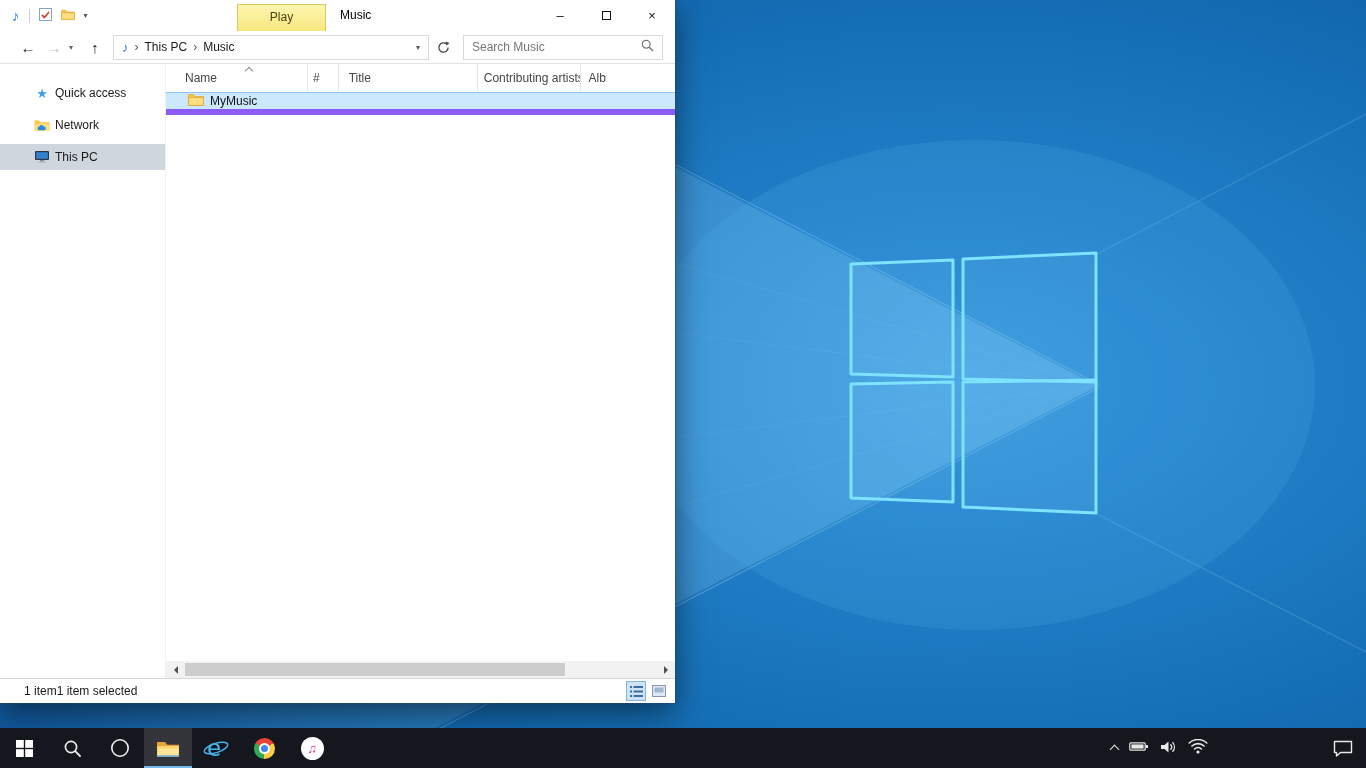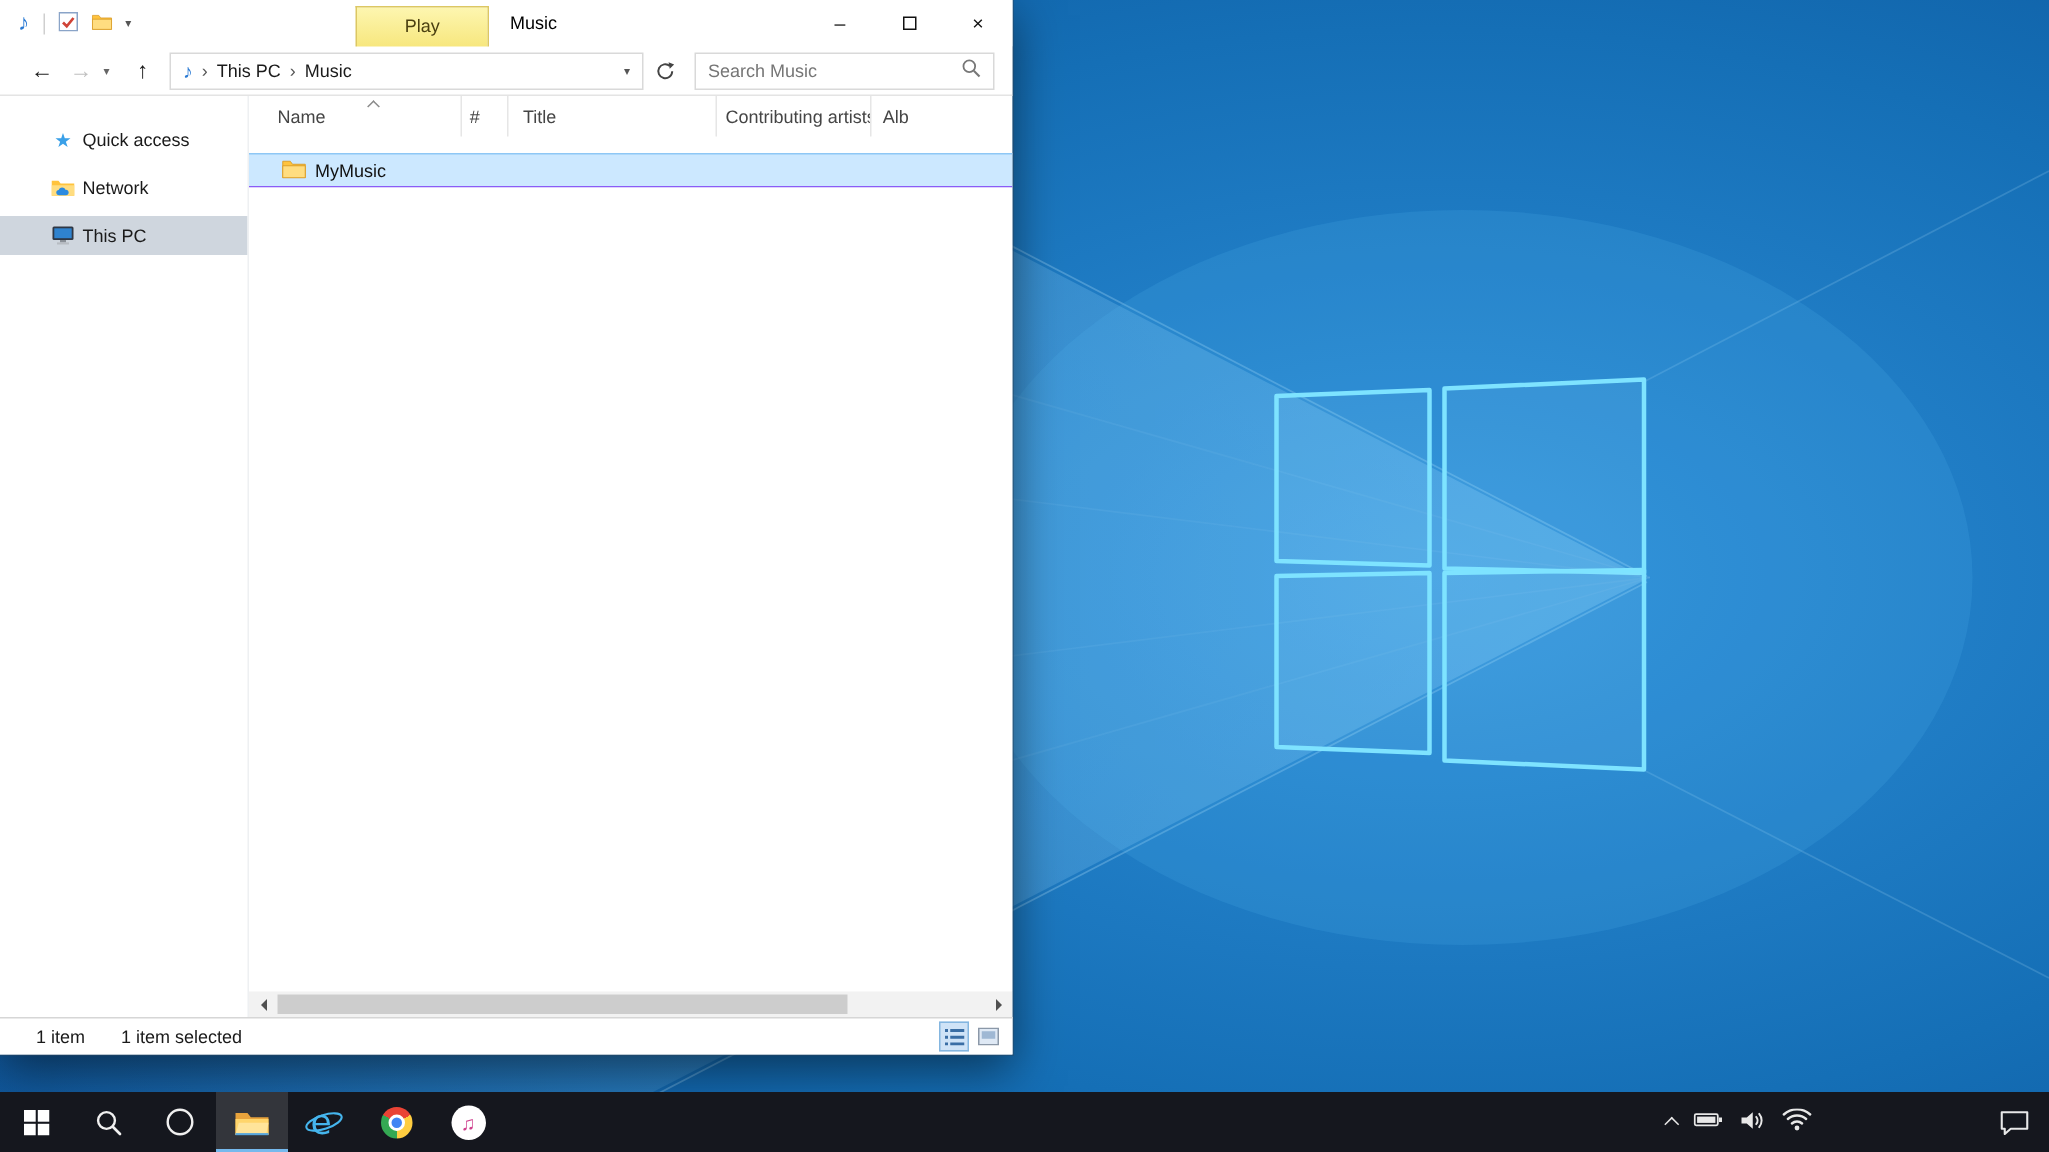--- a/index.html
+++ b/index.html
@@ -52,33 +52,33 @@
   
   .content{flex:1 1 auto;display:flex;flex-direction:column;min-width:0;overflow:hidden;border-left:1px solid #eef0f2;position:relative}
   .col-headers{height:27px;display:flex;color:#454545;flex:0 0 auto;position:relative}
   .col{display:flex;align-items:center;border-right:1px solid #e6e6e6;white-space:nowrap;overflow:hidden}
   .col-name{width:164px;padding-left:19px}
   .col-track{width:35px;padding-left:5px}
   .col-title{width:162px;padding-left:10px}
   .col-artists{width:120px;padding-left:6px}
   .col-album{width:110px;padding-left:8px;border-right:none}
   .sort-caret{position:absolute;left:80px;top:4px;width:6px;height:6px;border-left:1px solid #8a8a8a;border-top:1px solid #8a8a8a;transform:rotate(45deg)}
-  .file-row{height:23px;margin-top:11px;display:flex;align-items:center;background:#cce8ff;border-top:1px solid #8ec7f5;border-bottom:1px solid #8b5cf6;padding-left:22px;flex:0 0 auto}
+  .file-row{height:23px;margin-top:1px;display:flex;align-items:center;background:#cce8ff;border-top:1px solid #8ec7f5;border-bottom:6px solid #8b5cf6;padding-left:22px;flex:0 0 auto}
   .file-row .row-label{margin-left:6px;color:#111}
   .content-fill{flex:1 1 auto;background:#fff}
   
   .hscroll{height:17px;background:#f2f2f2;position:relative;flex:0 0 auto}
   .hs-arrow{position:absolute;top:0;width:17px;height:17px;display:flex;align-items:center;justify-content:center}
   .hs-left{left:0}.hs-right{right:0}
   .tri-l{width:0;height:0;border:4px solid transparent;border-right-color:#505050;margin-right:2px}
   .tri-r{width:0;height:0;border:4px solid transparent;border-left-color:#505050;margin-left:2px}
   .hs-thumb{position:absolute;left:19px;top:2px;width:380px;height:13px;background:#cdcdcd}
   
   .statusbar{height:25px;border-top:1px solid #d6d6d6;display:flex;align-items:center;padding-left:24px;background:#fff;position:relative;flex:0 0 auto}
-  .status-selected{margin-left:24px}
+  .status-selected{}
   .view-btns{position:absolute;right:6px;top:2px;display:flex;gap:3px}
   .view-btn{width:20px;height:20px;display:flex;align-items:center;justify-content:center;border:1px solid transparent}
   .view-btn.active{background:#cfe3f7;border:1px solid #84b6e0}
   
   .taskbar{position:absolute;left:0;bottom:0;width:1366px;height:40px;background:#15171e;display:flex;align-items:stretch;z-index:5}
   .tb-btn{width:48px;display:flex;align-items:center;justify-content:center;position:relative}
   .tb-btn.active{background:rgba(255,255,255,.13);box-shadow:inset 0 -2px 0 #76b9ed}
   .chrome-icon{width:21px;height:21px;border-radius:50%;background:conic-gradient(from 60deg,#ffcd40 0 120deg,#34a853 120deg 240deg,#ea4335 240deg 360deg);position:relative}
   .chrome-icon::after{content:"";position:absolute;inset:5px;border-radius:50%;background:#4285f4;border:2px solid #fff}
   .music-circle{width:23px;height:23px;border-radius:50%;background:#fff;display:flex;align-items:center;justify-content:center}

